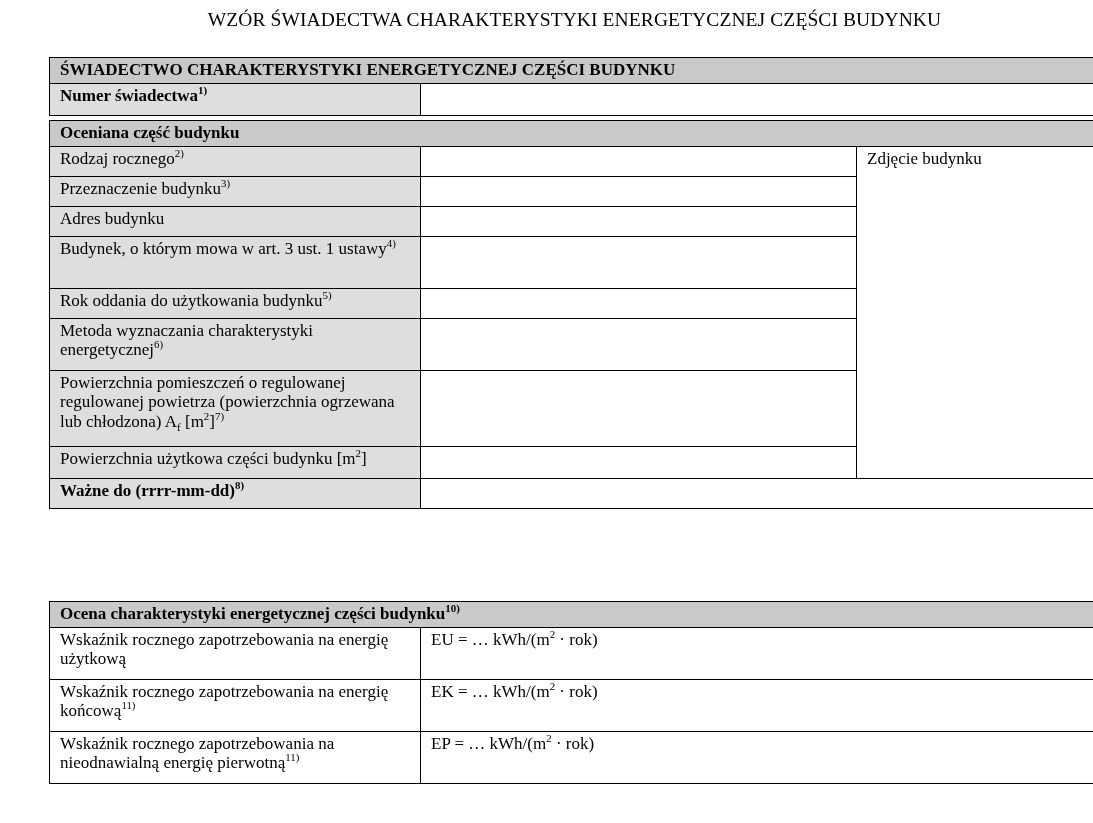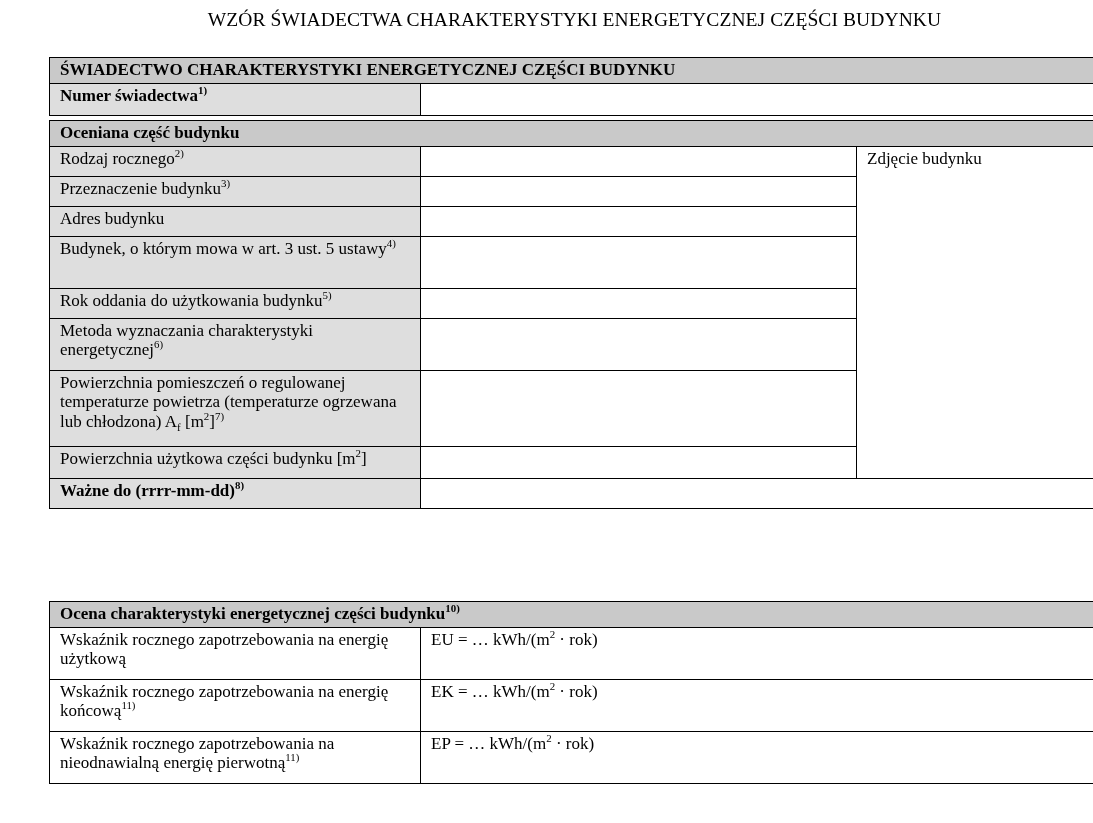--- a/index.html
+++ b/index.html
@@ -136,36 +136,36 @@
         <td class="lbl"><span>Przeznaczenie budynku</span><sup>3)</sup></td>
         <td class="val" style="height:24px"></td>
       </tr>
 
       <tr>
         <td class="lbl"><span>Adres budynku</span></td>
         <td class="val" style="height:24px"></td>
       </tr>
 
       <tr>
-        <td class="lbl"><span>Budynek, o którym mowa w art. 3 ust. 5 ustawy</span><sup>4)</sup></td>
+        <td class="lbl"><span>Budynek, o którym mowa w art. 3 ust. 1 ustawy</span><sup>4)</sup></td>
         <td class="val" style="height:46px"></td>
       </tr>
 
       <tr>
         <td class="lbl"><span>Rok oddania do użytkowania budynku</span><sup>5)</sup></td>
         <td class="val" style="height:24px"></td>
       </tr>
 
       <tr>
         <td class="lbl"><span>Metoda wyznaczania charakterystyki energetycznej</span><sup>6)</sup></td>
         <td class="val" style="height:46px"></td>
       </tr>
 
       <tr>
-        <td class="lbl"><span>Powierzchnia pomieszczeń o regulowanej temperaturze powietrza (temperaturze ogrzewana lub chłodzona) A</span><sub>f</sub><span> [m</span><sup>2</sup><span>]</span><sup>7)</sup></td>
+        <td class="lbl"><span>Powierzchnia pomieszczeń o regulowanej regulowanej powietrza (powierzchnia ogrzewana lub chłodzona) A</span><sub>f</sub><span> [m</span><sup>2</sup><span>]</span><sup>7)</sup></td>
         <td class="val" style="height:70px"></td>
       </tr>
 
       <tr>
         <td class="lbl"><span>Powierzchnia użytkowa części budynku [m</span><sup>2</sup><span>]</span></td>
         <td class="val" style="height:46px"></td>
       </tr>
     </tbody>
   </table>
 

